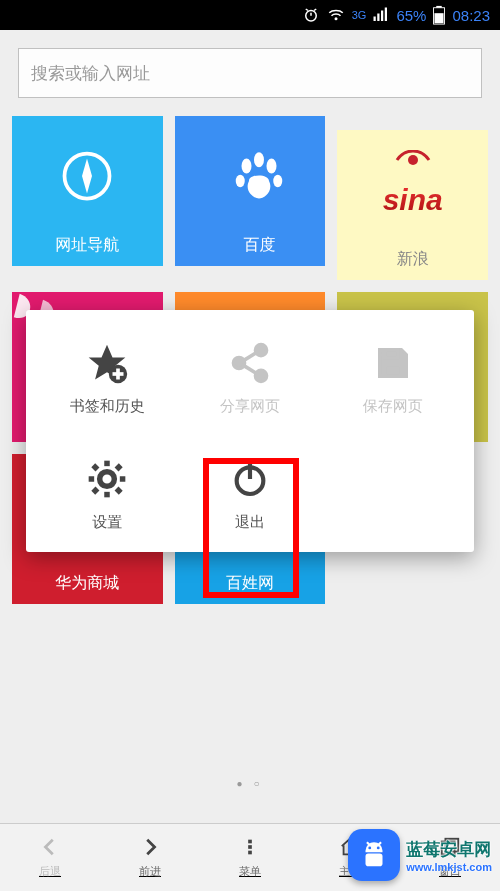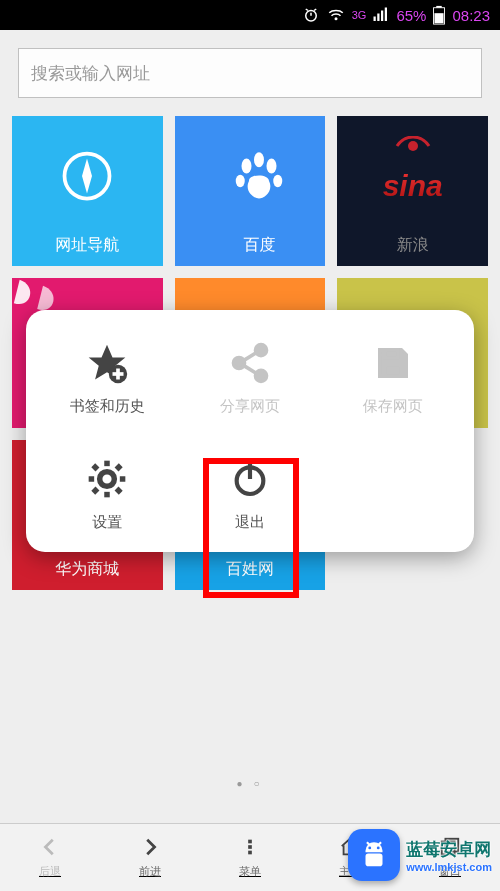--- a/index.html
+++ b/index.html
@@ -1,37 +1,37 @@
 <!DOCTYPE html>
 <html><head>
 <meta charset="utf-8">
 <style>
   * { margin: 0; padding: 0; box-sizing: border-box; }
   body { width: 500px; height: 891px; font-family: sans-serif; background: #eeeeee; position: relative; overflow: hidden; }
   
-  .statusbar { height: 30px; background: #000; color: #d946ef; display: flex; align-items: center; justify-content: flex-end; padding: 0 10px; font-size: 15px; gap: 6px; }
+  .statusbar { height: 30px; background: #000; color: #3b82f6; display: flex; align-items: center; justify-content: flex-end; padding: 0 10px; font-size: 15px; gap: 6px; }
   .statusbar .icon-slot { display: inline-flex; align-items: center; }
   
   .searchbar-wrap { padding: 18px; background:#eeeeee;}
   .searchbar { border: 1px solid #c0c0c0; background:#fdfdfd; height: 50px; display: flex; align-items: center; padding: 0 12px; color: #999; font-size: 17px; }
   
   .tiles { padding: 0 12px; display: grid; grid-template-columns: repeat(3, 1fr); gap: 12px; }
   .tile { height: 150px; display: flex; flex-direction: column; align-items: center; justify-content: center; color: #fff; font-size: 16px; position: relative; }
   .tile-icon { flex: 1; display: flex; align-items: center; justify-content: center; width: 100%; }
   .tile-label { margin-bottom: 10px; }
   .tile-nav { background: #2bb6f2; }
   .tile-baidu { background: #3a8ff3; padding-left: 19px; }
-  .tile-sina { background: #0f172a; color: #c6222d; }
+  .tile-sina { background: #fef9c3; color: #c6222d; margin-top: 14px; }
   .tile-pink { background: #e21a6e; }
   .tile-books { background: #ff8a2b; } 
   .tile-vmall { background: #cf1e2e; }
   .tile-bxw { background: #17a2e6; }
   .tile-plus { background: #eee; color:#aaa; font-size:40px;}
   
-  .menu-overlay { position: absolute; left: 26px; right: 26px; top: 310px; background: #fff; border-radius: 19px; box-shadow: 0 6px 22px rgba(0,0,0,.35); padding: 30px 10px 20px 10px; }
+  .menu-overlay { position: absolute; left: 26px; right: 26px; top: 310px; background: #fff; border-radius: 3px; box-shadow: 0 6px 22px rgba(0,0,0,.35); padding: 30px 10px 20px 10px; }
   .menu-grid { display: grid; grid-template-columns: repeat(3, 1fr); row-gap: 40px; }
   .menu-item { display: flex; flex-direction: column; align-items: center; gap: 12px; font-size: 15px; color:#555; }
   .menu-item.disabled { color:#c4c4c4; }
   .menu-item.disabled svg path, .menu-item.disabled svg rect, .menu-item.disabled svg circle, .menu-item.disabled svg polyline, .menu-item.disabled svg line { stroke:#c4c4c4; fill:#c4c4c4; }
   .menu-icon { height: 45px; display:flex; align-items:center; justify-content:center;}
   
   .highlight-red { position: absolute; border: 6px solid #ff0000; left: 203px; top: 458px; width: 96px; height: 140px; pointer-events:none;}
   
   .pager { position:absolute; left:0; right:0; top:778px; text-align:center; color:#999; font-size:10px; letter-spacing:4px;}
   

